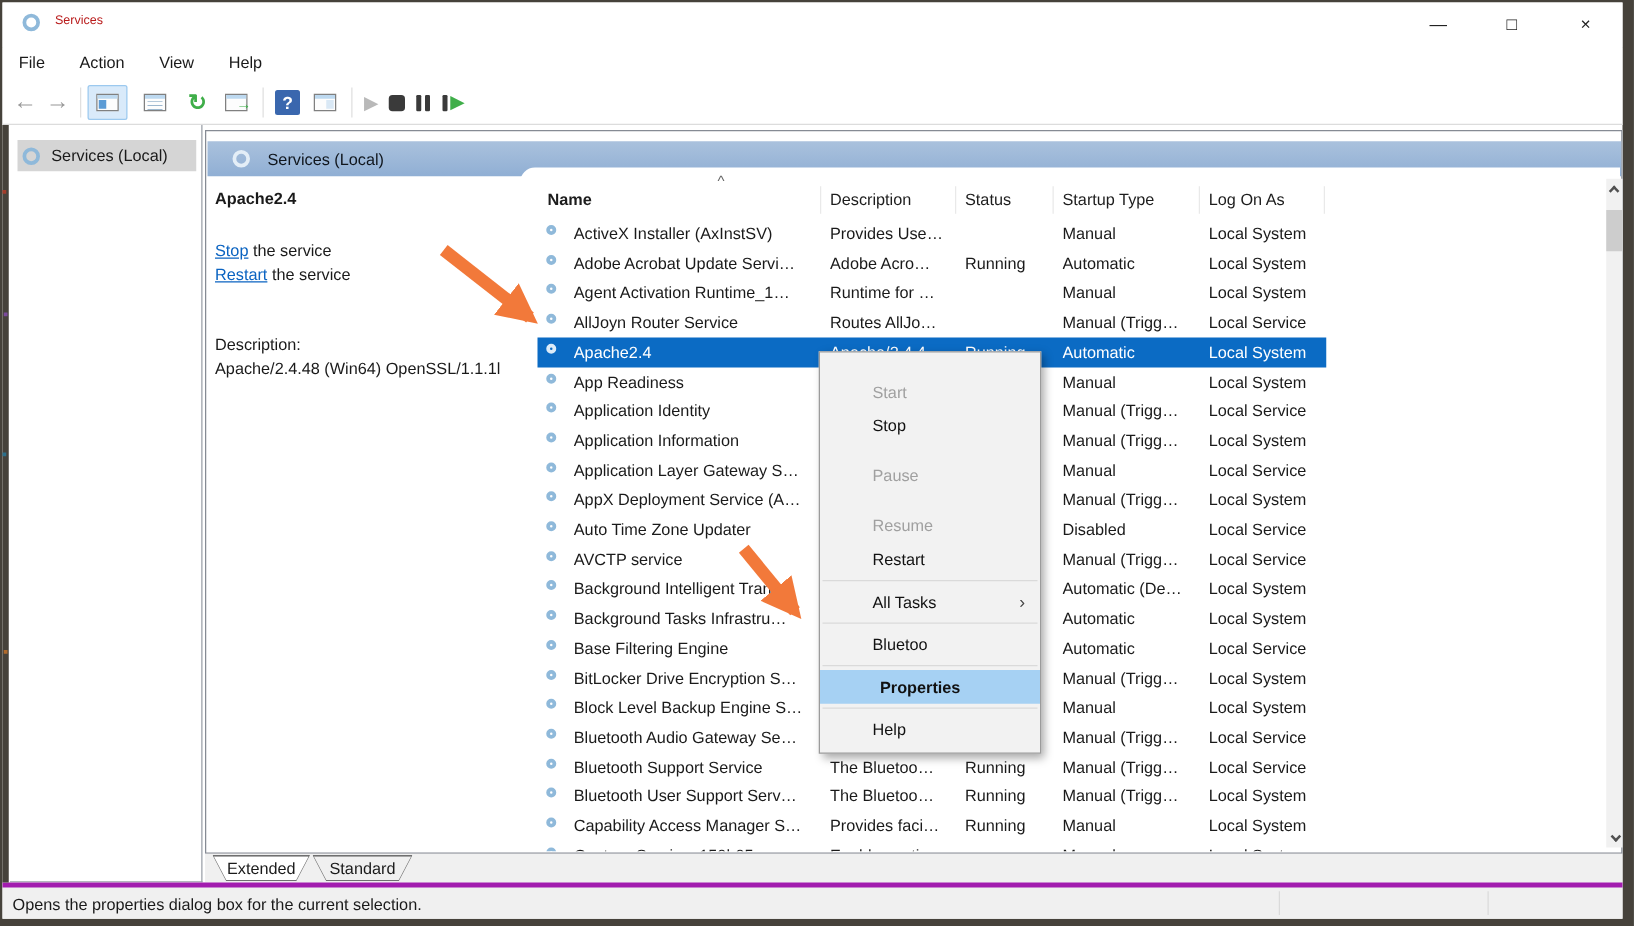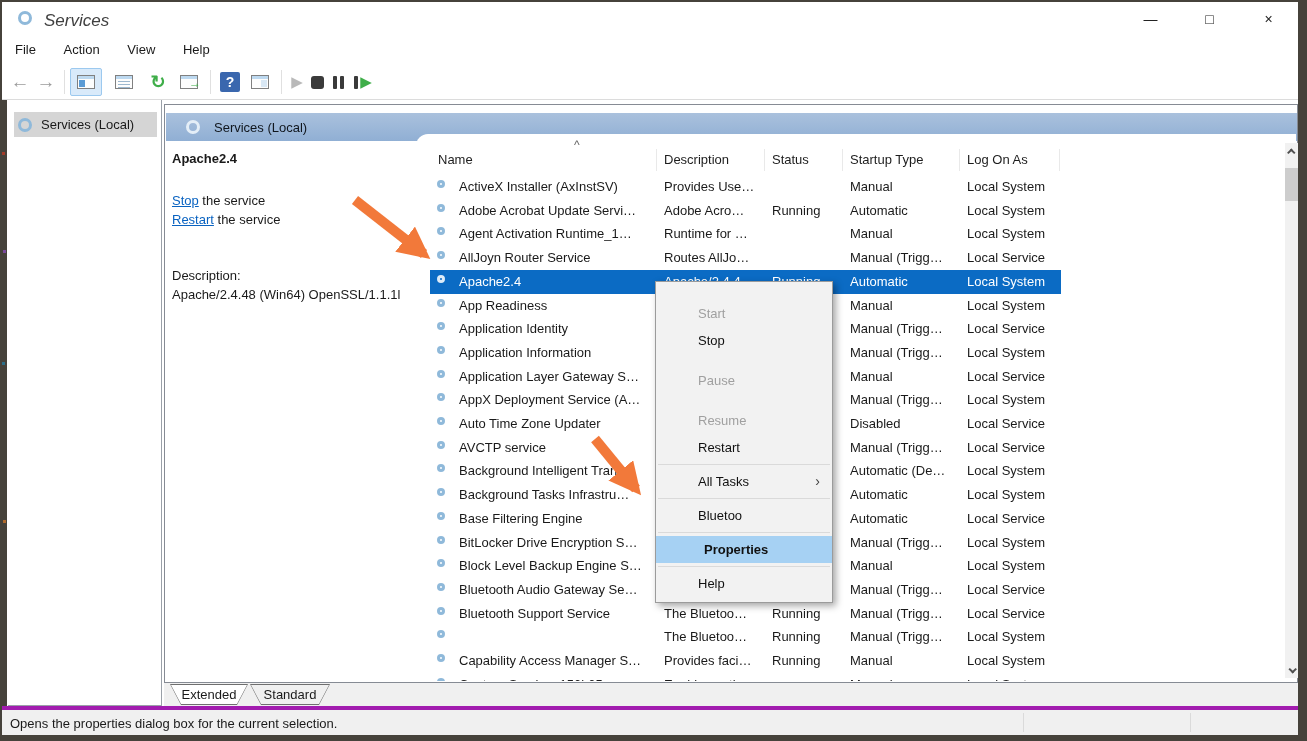--- a/index.html
+++ b/index.html
@@ -8,21 +8,21 @@
   .page, .page *{box-sizing:border-box;}
 
   
   .window{position:absolute;left:2px;top:2px;width:1296px;height:733px;background:#fff;}
 
   
   .titlebar{position:absolute;left:0;top:0;right:0;height:36px;background:#fff;}
   .title-gear{position:absolute;left:16px;top:9px;}
   .gear{display:inline-block;border-radius:50%;border:4px solid var(--gear);width:17px;height:17px;}
   .gear.small{width:14px;height:14px;border-width:3px;}
-  .title-text{position:absolute;left:42px;top:9px;font-size:17px;color:#404040;font-style:italic;}
+  .title-text{position:absolute;left:42px;top:9px;font-size:10px;color:#b91c1c;}
   .controls{position:absolute;right:0;top:0;height:36px;display:flex;}
   .winbtn{width:59px;height:36px;text-align:center;line-height:34px;font-size:14px;color:#222;cursor:default;}
 
   
   .menubar{position:absolute;left:0;top:36px;right:0;height:26px;background:#fff;font-size:13px;color:#1a1a1a;}
   .menu-item{display:inline-block;padding:4px 11px;margin-left:2px;}
 
   
   .toolbar{position:absolute;left:0;top:62px;right:0;height:36px;background:#fff;border-bottom:1px solid #dcdcdc;}
   .tbtn{position:absolute;top:4px;height:28px;display:flex;align-items:center;justify-content:center;border:1px solid transparent;border-radius:2px;}
@@ -217,21 +217,21 @@
       <div class="info">
         <div class="svc-name">Apache2.4</div>
         <div class="info-line" style="top:88px;"><span class="link">Stop</span><span> the service</span></div>
         <div class="info-line" style="top:107px;"><span class="link">Restart</span><span> the service</span></div>
         <div class="info-line" style="top:163px;">Description:</div>
         <div class="info-line" style="top:182px;">Apache/2.4.48 (Win64) OpenSSL/1.1.1l</div>
       </div>
 
       <div class="card">
         <span class="sort-chev">^</span>
-        <div class="hdr" style="left:22px;">Name</div>
+        <div class="hdr" style="left:22px;font-weight:bold;">Name</div>
         <div class="hdr" style="left:248px;">Description</div>
         <div class="hdr" style="left:356px;">Status</div>
         <div class="hdr" style="left:434px;">Startup Type</div>
         <div class="hdr" style="left:551px;">Log On As</div>
         <div class="col-sep" style="left:240px;"></div>
         <div class="col-sep" style="left:348px;"></div>
         <div class="col-sep" style="left:426px;"></div>
         <div class="col-sep" style="left:543px;"></div>
         <div class="col-sep" style="left:643px;"></div>
         <div>
@@ -382,20 +382,21 @@
             <div class="row" style="top: 467.6px;">
               <span class="gear-dot"></span>
               <span class="cell c-name">Bluetooth Support Service</span>
               <span class="cell c-desc">The Bluetoo…</span>
               <span class="cell c-status">Running</span>
               <span class="cell c-startup">Manual (Trigg…</span>
               <span class="cell c-logon">Local Service</span>
             </div>
             <div class="row" style="top: 491.3px;">
               <span class="gear-dot"></span>
+              <span class="cell c-name">Bluetooth User Support Serv…</span>
               <span class="cell c-desc">The Bluetoo…</span>
               <span class="cell c-status">Running</span>
               <span class="cell c-startup">Manual (Trigg…</span>
               <span class="cell c-logon">Local System</span>
             </div>
             <div class="row" style="top: 515px;">
               <span class="gear-dot"></span>
               <span class="cell c-name">Capability Access Manager S…</span>
               <span class="cell c-desc">Provides faci…</span>
               <span class="cell c-status">Running</span>

